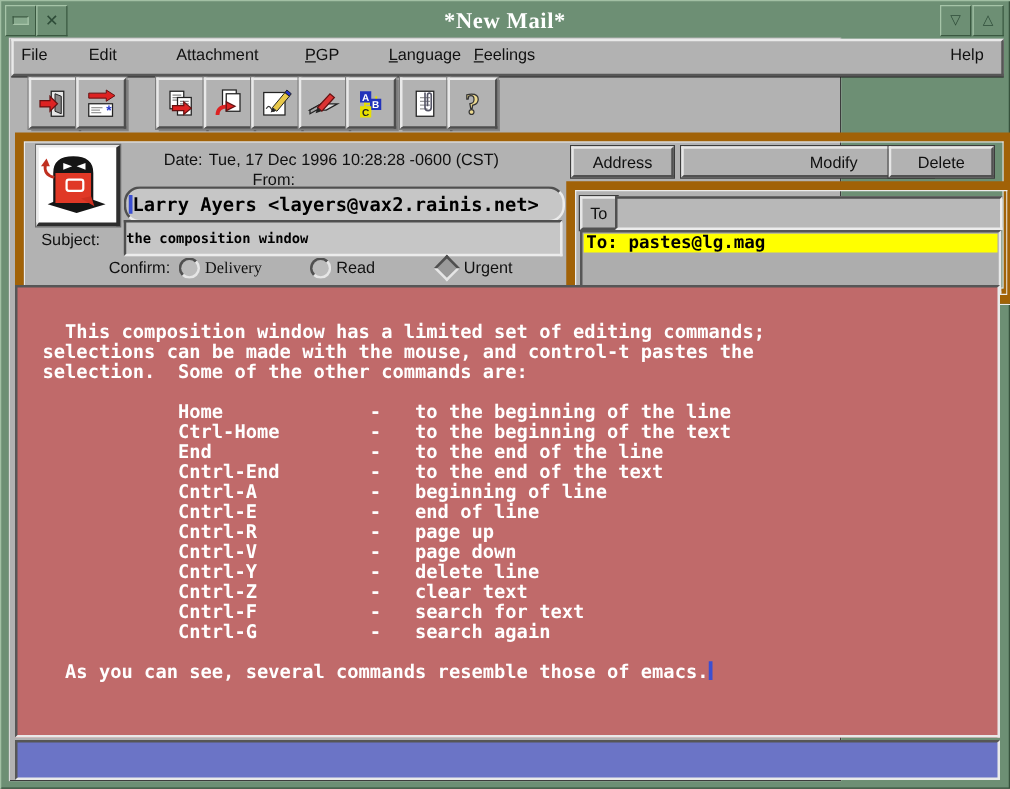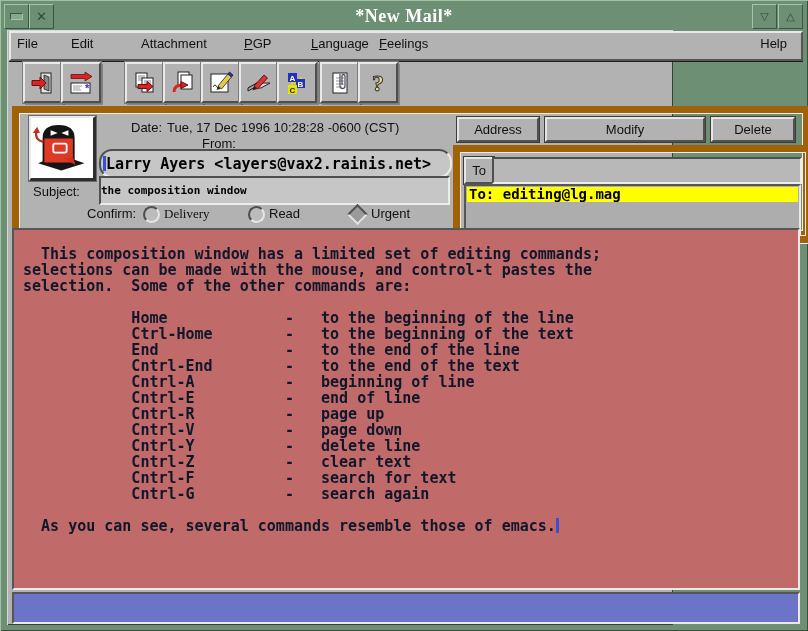--- a/index.html
+++ b/index.html
@@ -78,22 +78,22 @@
   .to-input{left:32px;top:5px;width:306px;height:23px;background:#b8b8b8;}
   .recip-list{position:absolute;left:4px;top:32px;width:333px;height:47px;background:#adadad;}
   .recip-row{
     margin:1px;height:15px;background:#ffff00;
     font:bold 14px/15px "DejaVu Sans Mono",monospace;color:#000;
     padding-left:2px;white-space:nowrap;overflow:hidden;
   }
   
   .bodybox{position:absolute;left:5px;top:198px;width:784px;height:358px;background:#c06a6a;}
   .bodybox pre{
-    margin:4px;padding:12px 4px 0 5px;
-    font:bold 15px/16px "DejaVu Sans Mono",monospace;color:#0f172a;white-space:pre;
+    margin:15px;padding:12px 4px 0 5px;
+    font:bold 15px/16px "DejaVu Sans Mono",monospace;color:#ffffff;white-space:pre;
   }
   
   .statusbar{position:absolute;left:5px;top:562px;width:784px;height:28px;background:#6b74c6;}
 </style>
 </head>
 <body>
 
 <div class="screen">
 
   <div class="titlebar">
@@ -228,28 +228,28 @@
 
       <span class="lbl" style="left:68px;top:93px;">Confirm:</span>
       <span class="radio" style="left:124px;top:93px;"></span>
       <span class="lbl" style="left:145px;top:93px;font-family:Liberation Serif, serif;">Delivery</span>
       <span class="radio" style="left:229px;top:93px;"></span>
       <span class="lbl" style="left:250px;top:93px;">Read</span>
       <span class="diamond" style="left:331px;top:94px;"></span>
       <span class="lbl" style="left:352px;top:93px;">Urgent</span>
 
       <div class="push-btn" style="left:438px;top:4px;width:78px;">Address</div>
-      <div class="push-btn" style="left:526px;top:4px;width:156px;">Modify</div>
+      <div class="push-btn" style="left:526px;top:4px;width:156px;padding-left:42px;">Modify</div>
       <div class="push-btn" style="left:692px;top:4px;width:80px;">Delete</div>
 
       <div class="to-frame etched">
         <div class="push-btn to-btn">To</div>
         <div class="field to-input"></div>
         <div class="recip-list sunken">
-          <div class="recip-row">To: editing@lg.mag</div>
+          <div class="recip-row">To: pastes@lg.mag</div>
         </div>
       </div>
     </div>
 
     <div class="bodybox sunken">
       <pre><span>  This composition window has a limited set of editing commands;
 selections can be made with the mouse, and control-t pastes the
 selection.  Some of the other commands are:
 
             Home             -   to the beginning of the line

